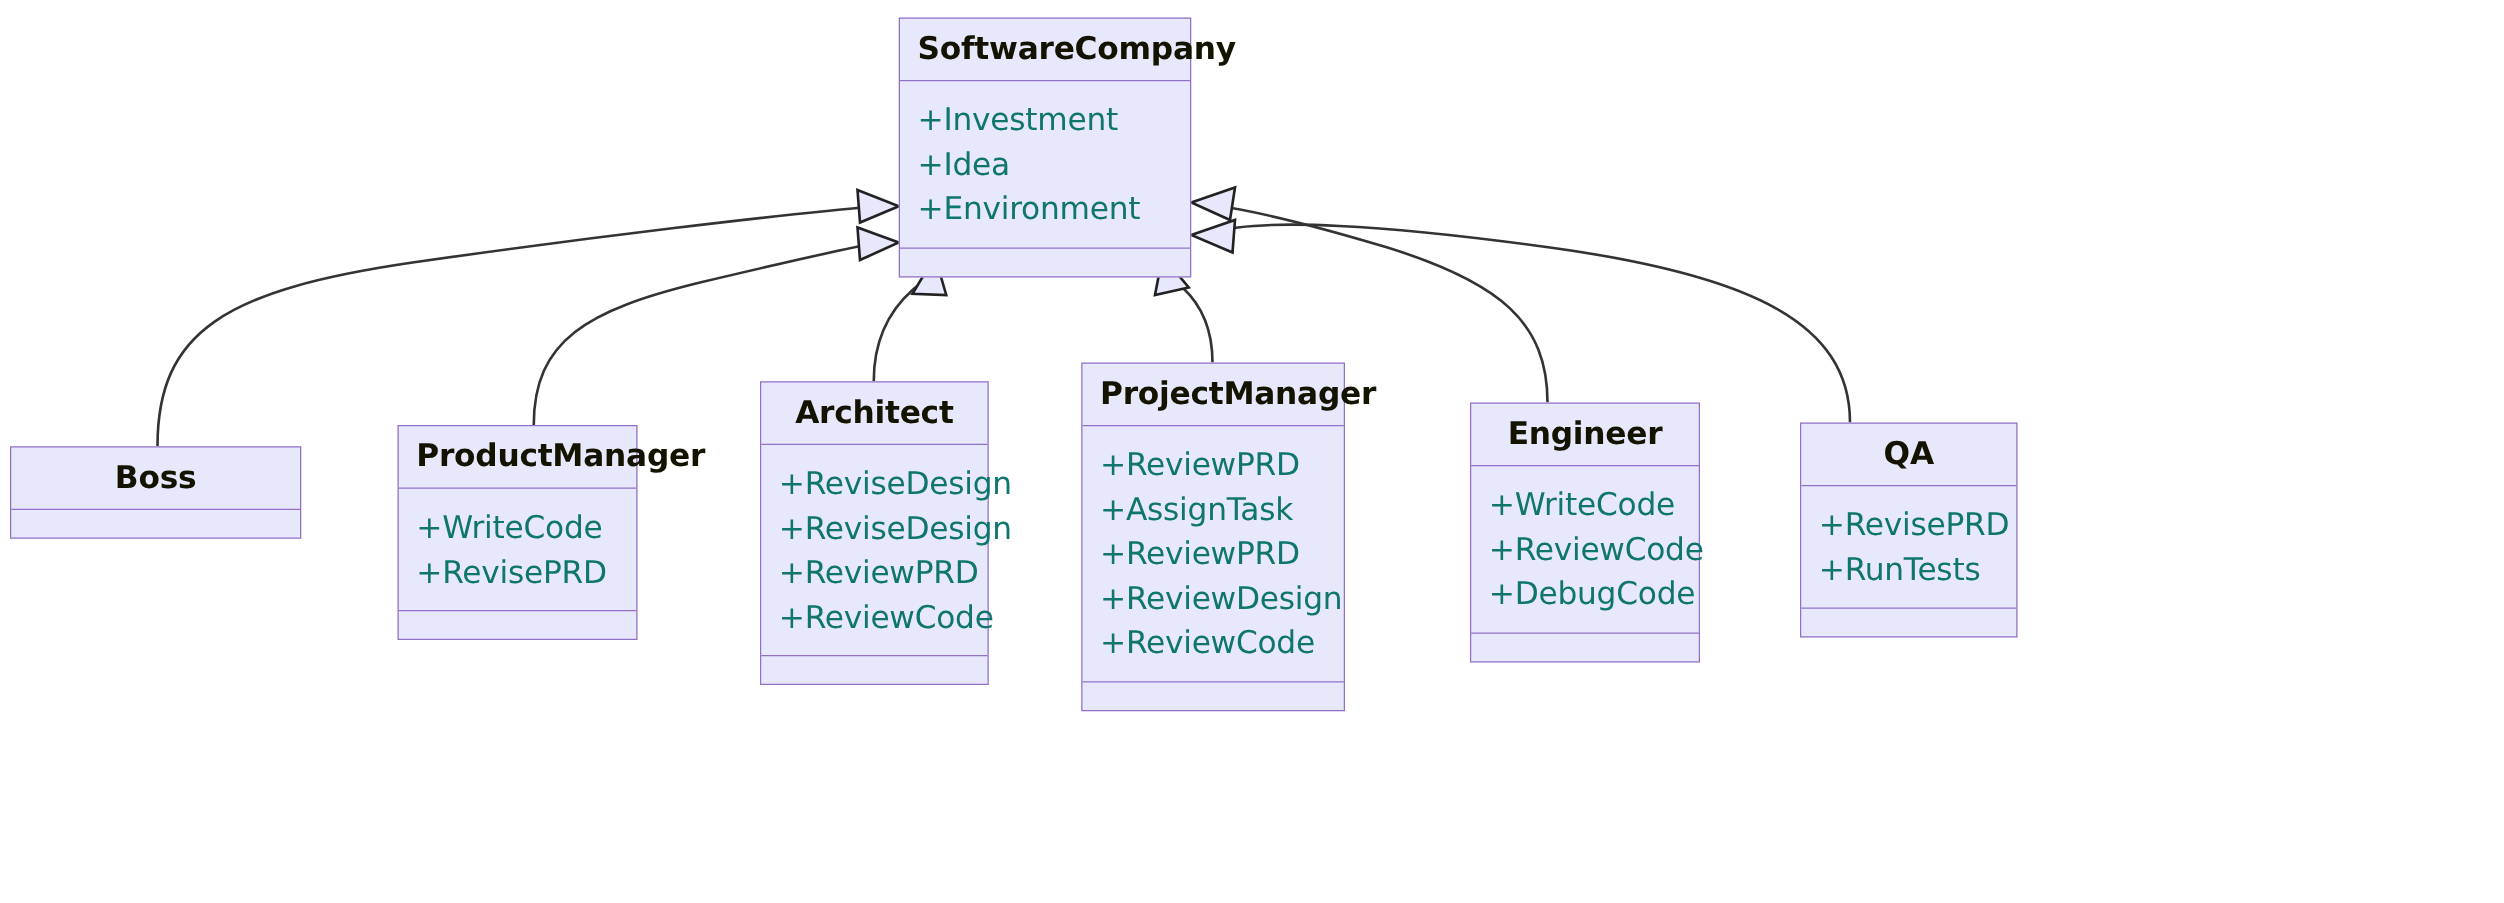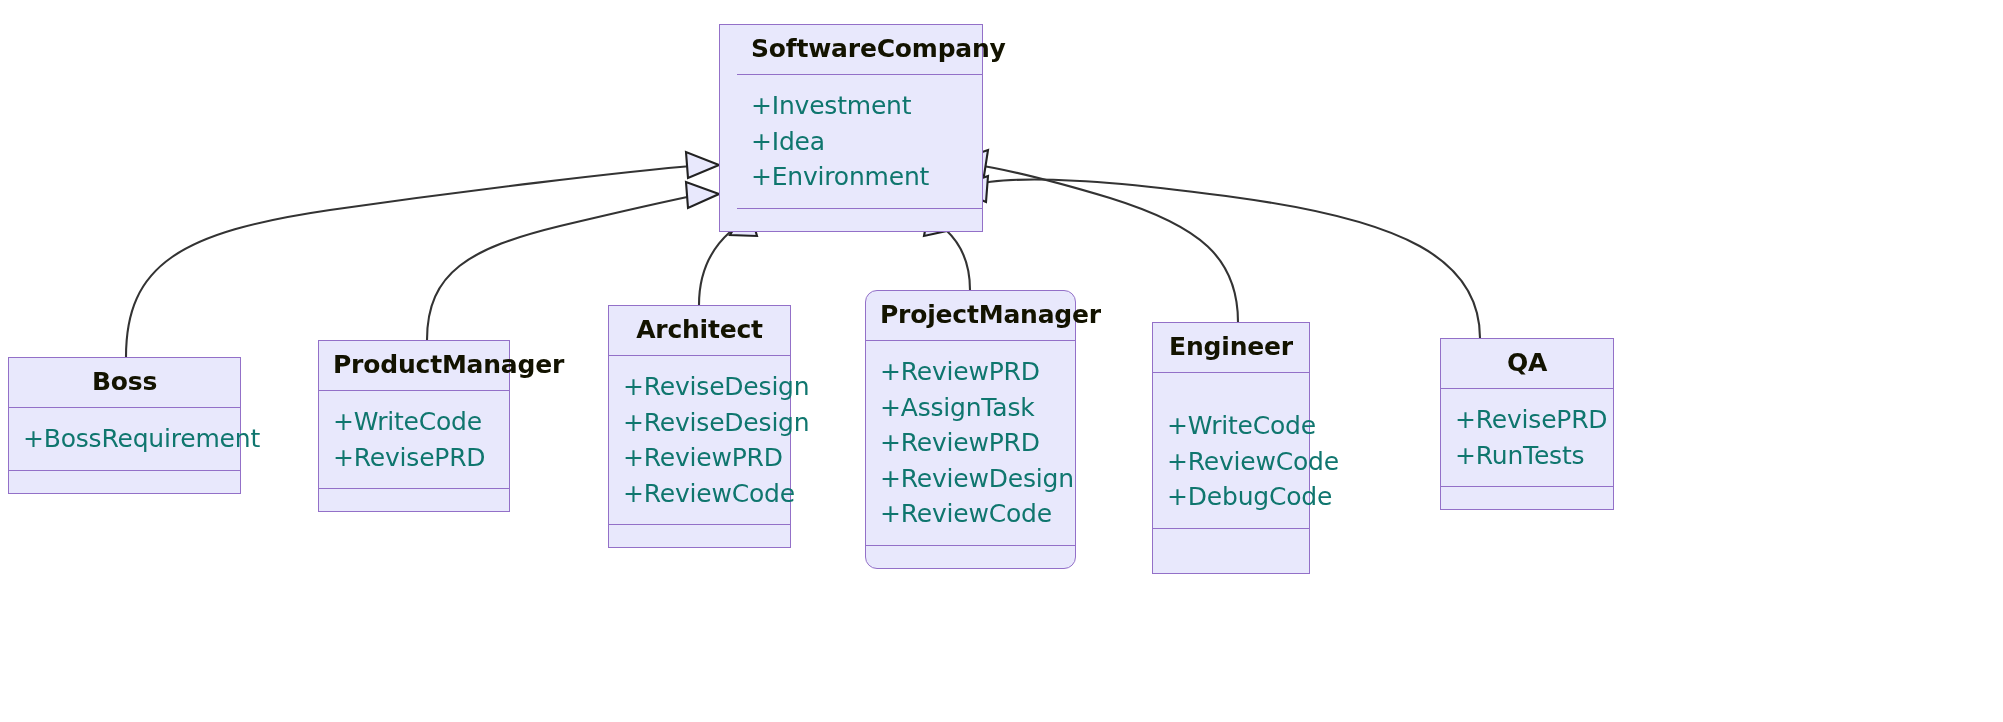--- a/index.html
+++ b/index.html
@@ -80,35 +80,32 @@
     <path d="M 970 290 C 970 262 960 243 946 230 C 940 224 937 222 935 222" fill="none" stroke="#333333" stroke-width="2.1"></path>
     <polygon points="930,205 924,236 951,230" fill="#e8e8fc" stroke="#222222" stroke-width="2.1" stroke-linejoin="miter"></polygon>
 
     <path d="M 1238 322 C 1238 258 1200 226 1110 198 C 1040 177 1000 168 970 164" fill="none" stroke="#333333" stroke-width="2.1"></path>
     <polygon points="953,162 988,150 984,176" fill="#e8e8fc" stroke="#222222" stroke-width="2.1" stroke-linejoin="miter"></polygon>
 
     <path d="M 1480 338 C 1480 258 1400 220 1240 198 C 1110 180 1010 174 970 186" fill="none" stroke="#333333" stroke-width="2.1"></path>
     <polygon points="953,188 988,176 986,202" fill="#e8e8fc" stroke="#222222" stroke-width="2.1" stroke-linejoin="miter"></polygon>
   </svg>
 
-  <div class="uml-class" style="left:719px; top:24px; width:264px;padding-left:17px;">
+  <div class="uml-class" style="left:719px; top:14px; width:234px;">
     <div class="uml-title">SoftwareCompany</div>
     <div class="uml-members">
       <div class="uml-member">+Investment</div>
       <div class="uml-member">+Idea</div>
       <div class="uml-member">+Environment</div>
     </div>
     <div class="uml-methods"></div>
   </div>
 
   <div class="uml-class" style="left:8px; top:357px; width:233px;">
     <div class="uml-title">Boss</div>
-    <div class="uml-members">
-      <div class="uml-member">+BossRequirement</div>
-    </div>
     <div class="uml-methods"></div>
   </div>
 
   <div class="uml-class" style="left:318px; top:340px; width:192px;justify-content:flex-end;">
     <div class="uml-title">ProductManager</div>
     <div class="uml-members">
       <div class="uml-member">+WriteCode</div>
       <div class="uml-member">+RevisePRD</div>
     </div>
     <div class="uml-methods"></div>
@@ -118,33 +115,33 @@
     <div class="uml-title">Architect</div>
     <div class="uml-members">
       <div class="uml-member">+ReviseDesign</div>
       <div class="uml-member">+ReviseDesign</div>
       <div class="uml-member">+ReviewPRD</div>
       <div class="uml-member">+ReviewCode</div>
     </div>
     <div class="uml-methods"></div>
   </div>
 
-  <div class="uml-class" style="left:865px; top:290px; width:211px;border-radius:12px;">
+  <div class="uml-class" style="left:865px; top:290px; width:211px;">
     <div class="uml-title">ProjectManager</div>
     <div class="uml-members">
       <div class="uml-member">+ReviewPRD</div>
       <div class="uml-member">+AssignTask</div>
       <div class="uml-member">+ReviewPRD</div>
       <div class="uml-member">+ReviewDesign</div>
       <div class="uml-member">+ReviewCode</div>
     </div>
     <div class="uml-methods"></div>
   </div>
 
-  <div class="uml-class" style="left:1152px; top:322px; width:158px;gap:22px;">
+  <div class="uml-class" style="left:1176px; top:322px; width:184px;">
     <div class="uml-title">Engineer</div>
     <div class="uml-members">
       <div class="uml-member">+WriteCode</div>
       <div class="uml-member">+ReviewCode</div>
       <div class="uml-member">+DebugCode</div>
     </div>
     <div class="uml-methods"></div>
   </div>
 
   <div class="uml-class" style="left:1440px; top:338px; width:174px;">

